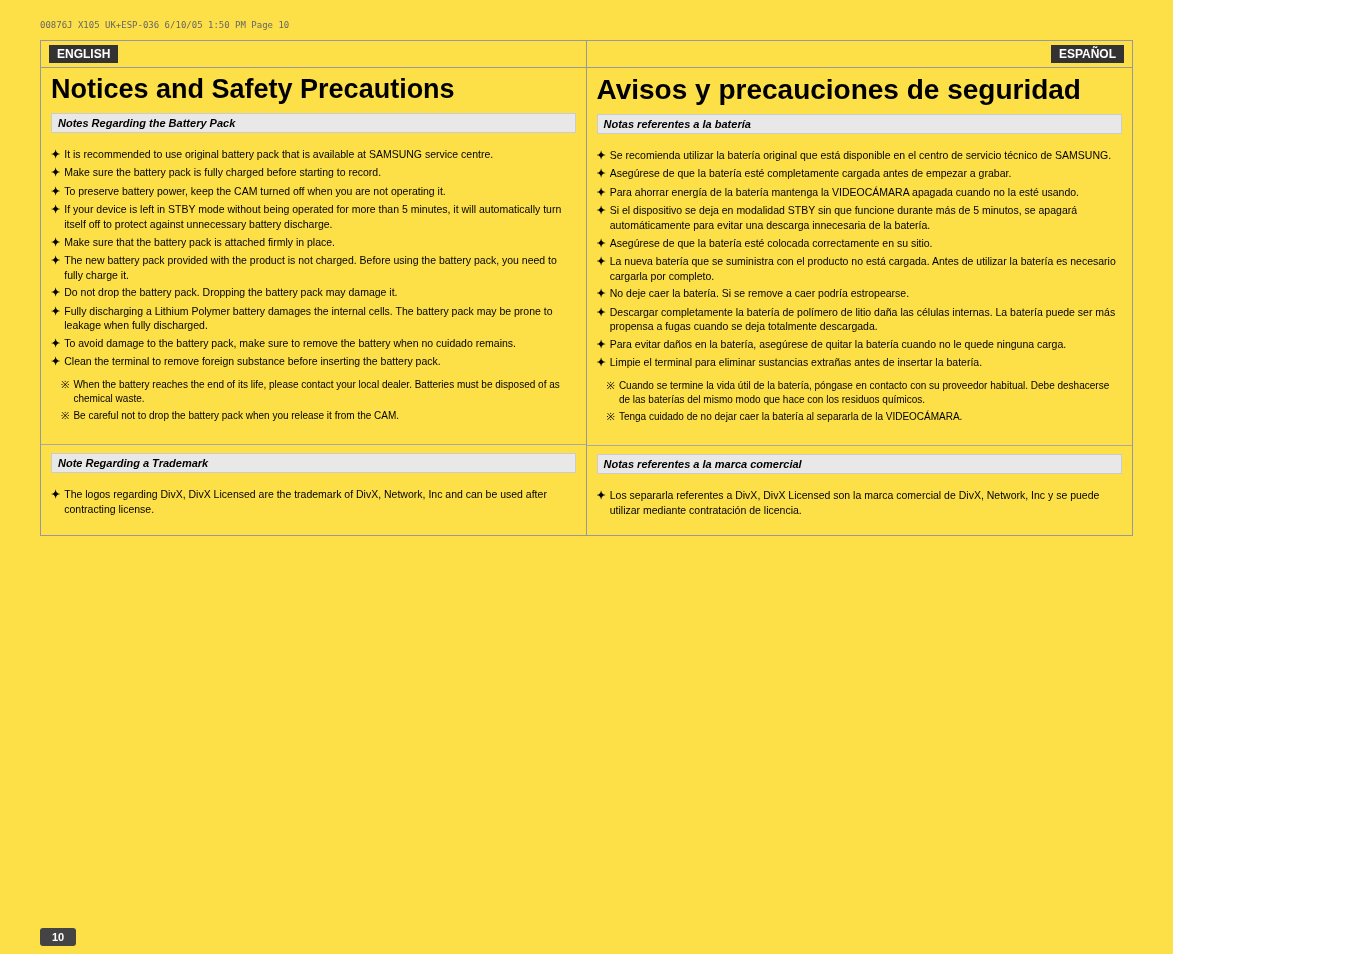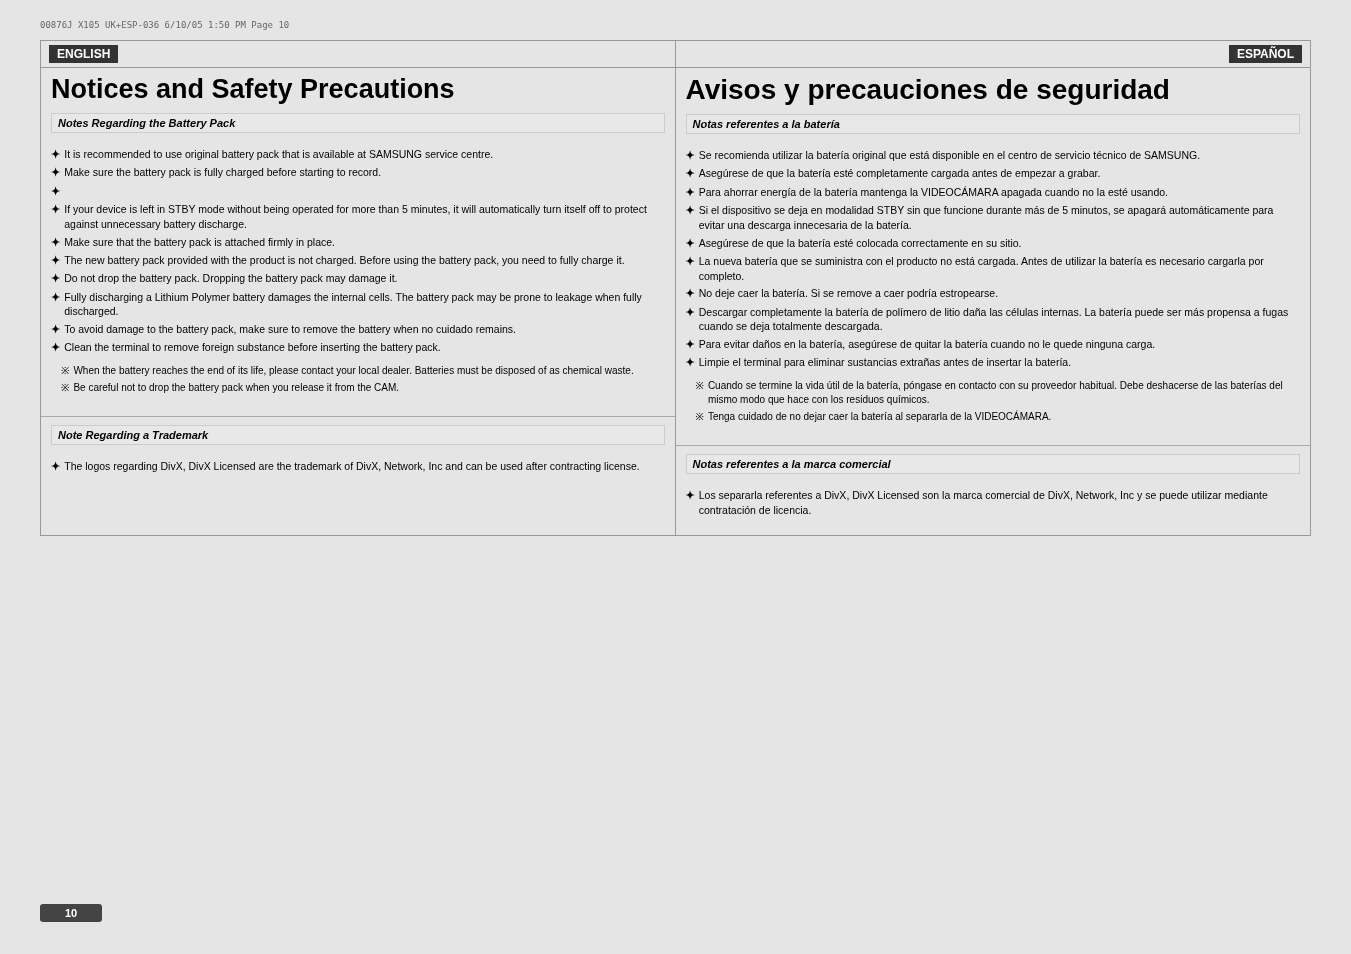--- a/index.html
+++ b/index.html
@@ -11,23 +11,23 @@
     body {
       background: #fff;
       font-family: Arial, sans-serif;
       font-size: 11px;
       color: #000;
       width: 1351px;
       min-height: 954px;
     }
 
     .page-container {
-      width: 1351px;
+      width: 1173px;
       min-height: 954px;
-      background: #e5e5e5;
+      background: #fde047;
       padding: 20px 40px;
       position: relative;
     }
 
     .header-meta {
       font-size: 9px;
       color: #666;
       margin-bottom: 10px;
       font-family: monospace;
     }
@@ -140,27 +140,27 @@
       border-top: 1px solid #aaa;
       margin: 8px 0;
     }
 
     .trademark-section {
       padding: 0 10px 10px 10px;
     }
 
     .page-number {
       position: absolute;
-      bottom: 32px;
+      bottom: 8px;
       left: 40px;
       background: #444;
       color: #fff;
       font-weight: bold;
       font-size: 11px;
-      padding: 3px 25px;
+      padding: 3px 12px;
       border-radius: 3px;
     }
   </style>
 </head>
 <body>
 
 <div class="page-container">
 
   <div class="header-meta">00876J X105 UK+ESP-036   6/10/05 1:50 PM   Page 10</div>
 
@@ -178,20 +178,21 @@
           <li>
               <span class="bullet-cross">✦</span>
               <span>It is recommended to use original battery pack that is available at SAMSUNG service centre.</span>
             </li>
           <li>
               <span class="bullet-cross">✦</span>
               <span>Make sure the battery pack is fully charged before starting to record.</span>
             </li>
           <li>
               <span class="bullet-cross">✦</span>
+              <span>To preserve battery power, keep the CAM turned off when you are not operating it.</span>
             </li>
           <li>
               <span class="bullet-cross">✦</span>
               <span>If your device is left in STBY mode without being operated for more than 5 minutes, it will automatically turn itself off to protect against unnecessary battery discharge.</span>
             </li>
           <li>
               <span class="bullet-cross">✦</span>
               <span>Make sure that the battery pack is attached firmly in place.</span>
             </li>
           <li>

